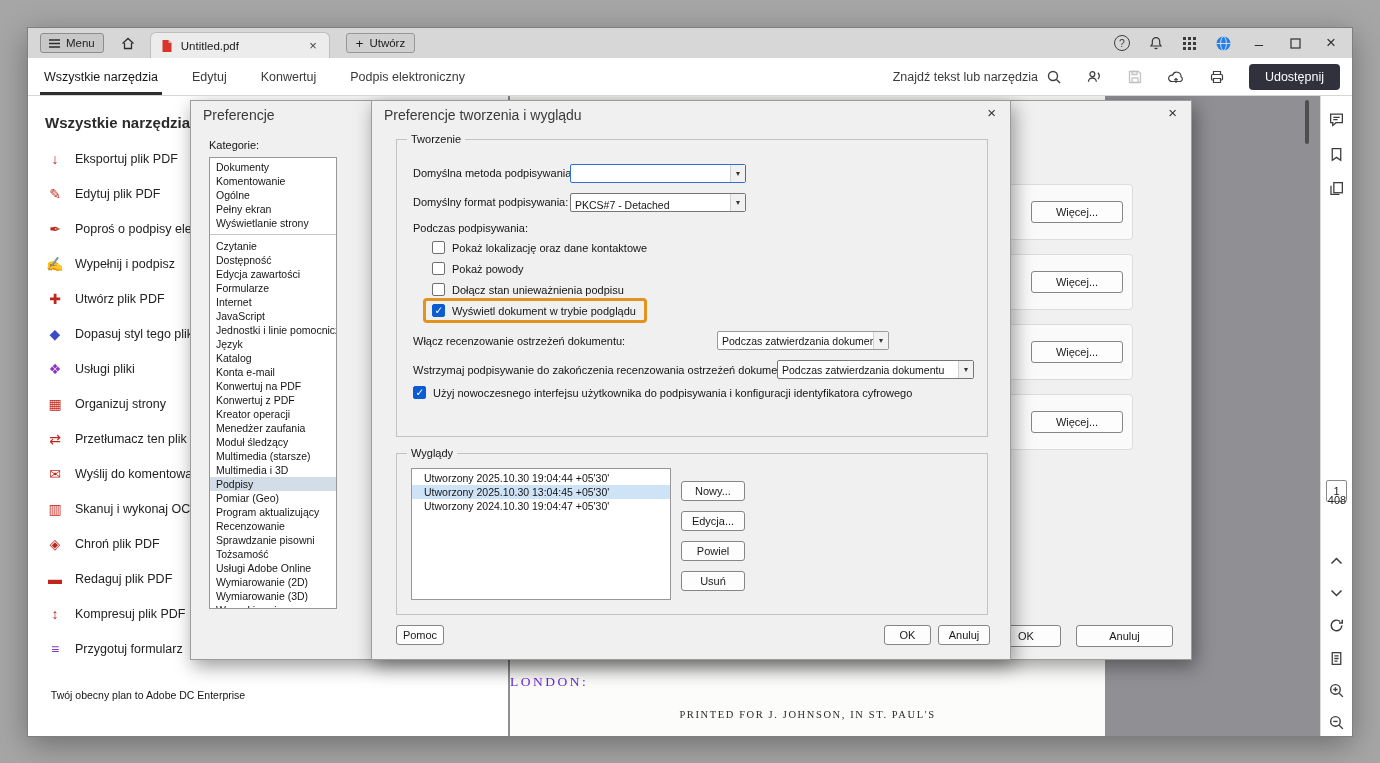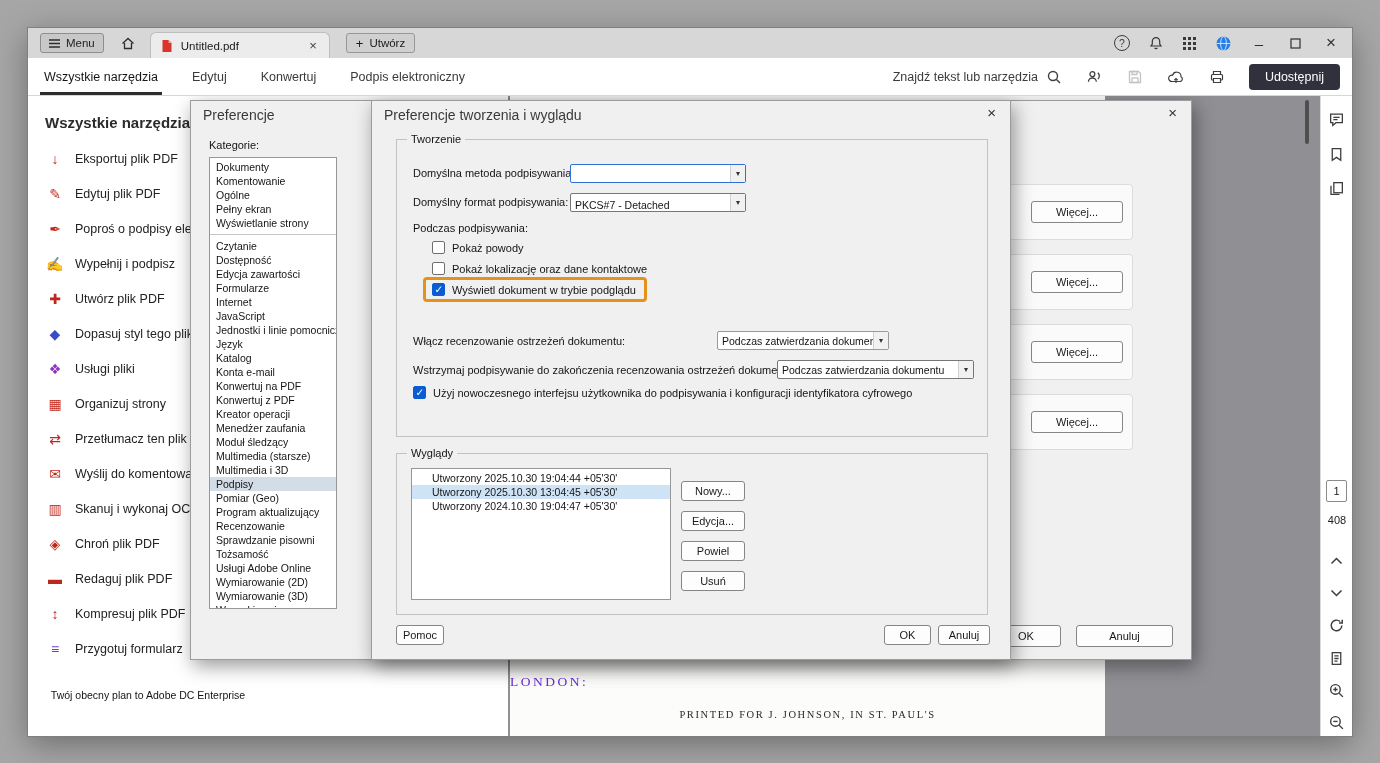--- a/index.html
+++ b/index.html
@@ -52,21 +52,21 @@
   .page-line1 { position:absolute; top:578px; width:100%; text-align:left; font-family:"Liberation Serif", serif;
                 font-size:13.5px; letter-spacing:2.5px; color:#6d28d9; }
   .page-line2 { position:absolute; top:613px; width:100%; text-align:center; font-family:"Liberation Serif", serif;
                 font-size:10.5px; letter-spacing:1.6px; color:#2a2a2a; }
   .vscrollbar { position:absolute; left:1277px; top:4px; width:4px; height:44px; background:#4e4e4e; border-radius:2px; }
 
   .right-rail { position:absolute; right:0; top:0; width:32px; height:100%; background:#fff; border-left:1px solid #dadada; }
   .rail-icon { position:absolute; left:7px; color:#3c3c3c; }
   .page-box { position:absolute; left:5px; top:384px; width:21px; height:22px; border:1px solid #8a8a8a; border-radius:2px;
               font-size:11px; display:flex; align-items:center; justify-content:center; background:#fff; }
-  .page-total { position:absolute; left:0; top:418px; width:32px; text-align:center; font-size:11px; color:#222; }
+  .page-total { position:absolute; left:0; top:398px; width:32px; text-align:center; font-size:11px; color:#222; }
 
   
   .dialog { position:absolute; background:#f0f0f0; border:1px solid #9c9c9c; font-size:11px; color:#141414;
             box-shadow:3px 6px 18px rgba(0,0,0,.4); }
   .dlg-title { position:absolute; left:12px; top:6px; font-size:14px; color:#3a3a3a; }
   .dlg-close { position:absolute; right:10px; top:3px; font-size:15px; color:#333; padding:0 4px; }
 
   .dlg-prefs { left:162px; top:4px; width:1002px; height:560px; }
   .cat-label { position:absolute; left:18px; top:38px; }
   .cat-list { position:absolute; left:18px; top:56px; width:128px; height:452px; background:#fff; border:1px solid #979797;
@@ -104,21 +104,21 @@
   .checked .cb { background:var(--selection-blue,#0b5bd3); border-color:var(--selection-blue,#0b5bd3); }
   .checked .cb::after { content:"✓"; position:absolute; left:1.5px; top:-1.5px; color:#fff; font-size:10.5px; }
   .cb-col { position:absolute; left:35px; top:97px; display:flex; flex-direction:column; }
   .cb-row { display:flex; align-items:center; gap:7px; height:21px; font-size:11px; }
   .cb-row.highlighted { border:3px solid var(--highlight-orange,#e2921d); border-radius:4px; height:25px;
                         margin:-2px 0 -2px -9px; padding:0 8px 0 6px; width:max-content; }
   .modern-row { position:absolute; left:16px; top:246px; display:flex; align-items:center; gap:7px; font-size:11px; }
 
   .appearance-list { position:absolute; left:14px; top:14px; width:260px; height:132px; background:#fff;
                      border:1px solid #979797; overflow:hidden; padding-top:2px; }
-  .app-item { height:14px; line-height:14px; font-size:10.5px; padding:0 20px; white-space:nowrap; }
+  .app-item { height:14px; line-height:14px; font-size:10.5px; padding:0 12px; white-space:nowrap; }
   .app-item.selected { background:#cfe3f7; }
   .appearance-btns { position:absolute; left:284px; top:27px; display:flex; flex-direction:column; gap:10px; }
   .appearance-btns .btn { width:64px; height:20px; }
   .help-btn { position:absolute; left:24px; top:524px; width:48px; height:20px; }
   .create-ok { position:absolute; left:512px; top:524px; width:47px; height:20px; }
   .create-cancel { position:absolute; left:566px; top:524px; width:52px; height:20px; }
 </style>
 </head>
 <body>
 
@@ -566,28 +566,32 @@
           <span class="val">PKCS#7 - Detached</span>
           <span class="chev">▾</span>
         </div>
 
         <span class="flabel" style="left:16px; top:82px;">Podczas podpisywania:</span>
 
         <div class="cb-col">
 
             <div class="cb-row">
               <span class="cb"></span>
+              <span>Pokaż lokalizację oraz dane kontaktowe</span>
+            </div>
+
+            <div class="cb-row">
+              <span class="cb"></span>
               <span>Pokaż powody</span>
             </div>
 
             <div class="cb-row">
               <span class="cb"></span>
-              <span>Pokaż lokalizację oraz dane kontaktowe</span>
+              <span>Dołącz stan unieważnienia podpisu</span>
             </div>
-
 
             <div class="cb-row checked highlighted">
               <span class="cb"></span>
               <span>Wyświetl dokument w trybie podglądu</span>
             </div>
           </div>
 
         <span class="flabel" style="left:16px; top:195px;">Włącz recenzowanie ostrzeżeń dokumentu:</span>
         <div class="combo flat" style="left:320px; top:191px; width:172px;">
           <span class="val">Podczas zatwierdzania dokumentu</span>

